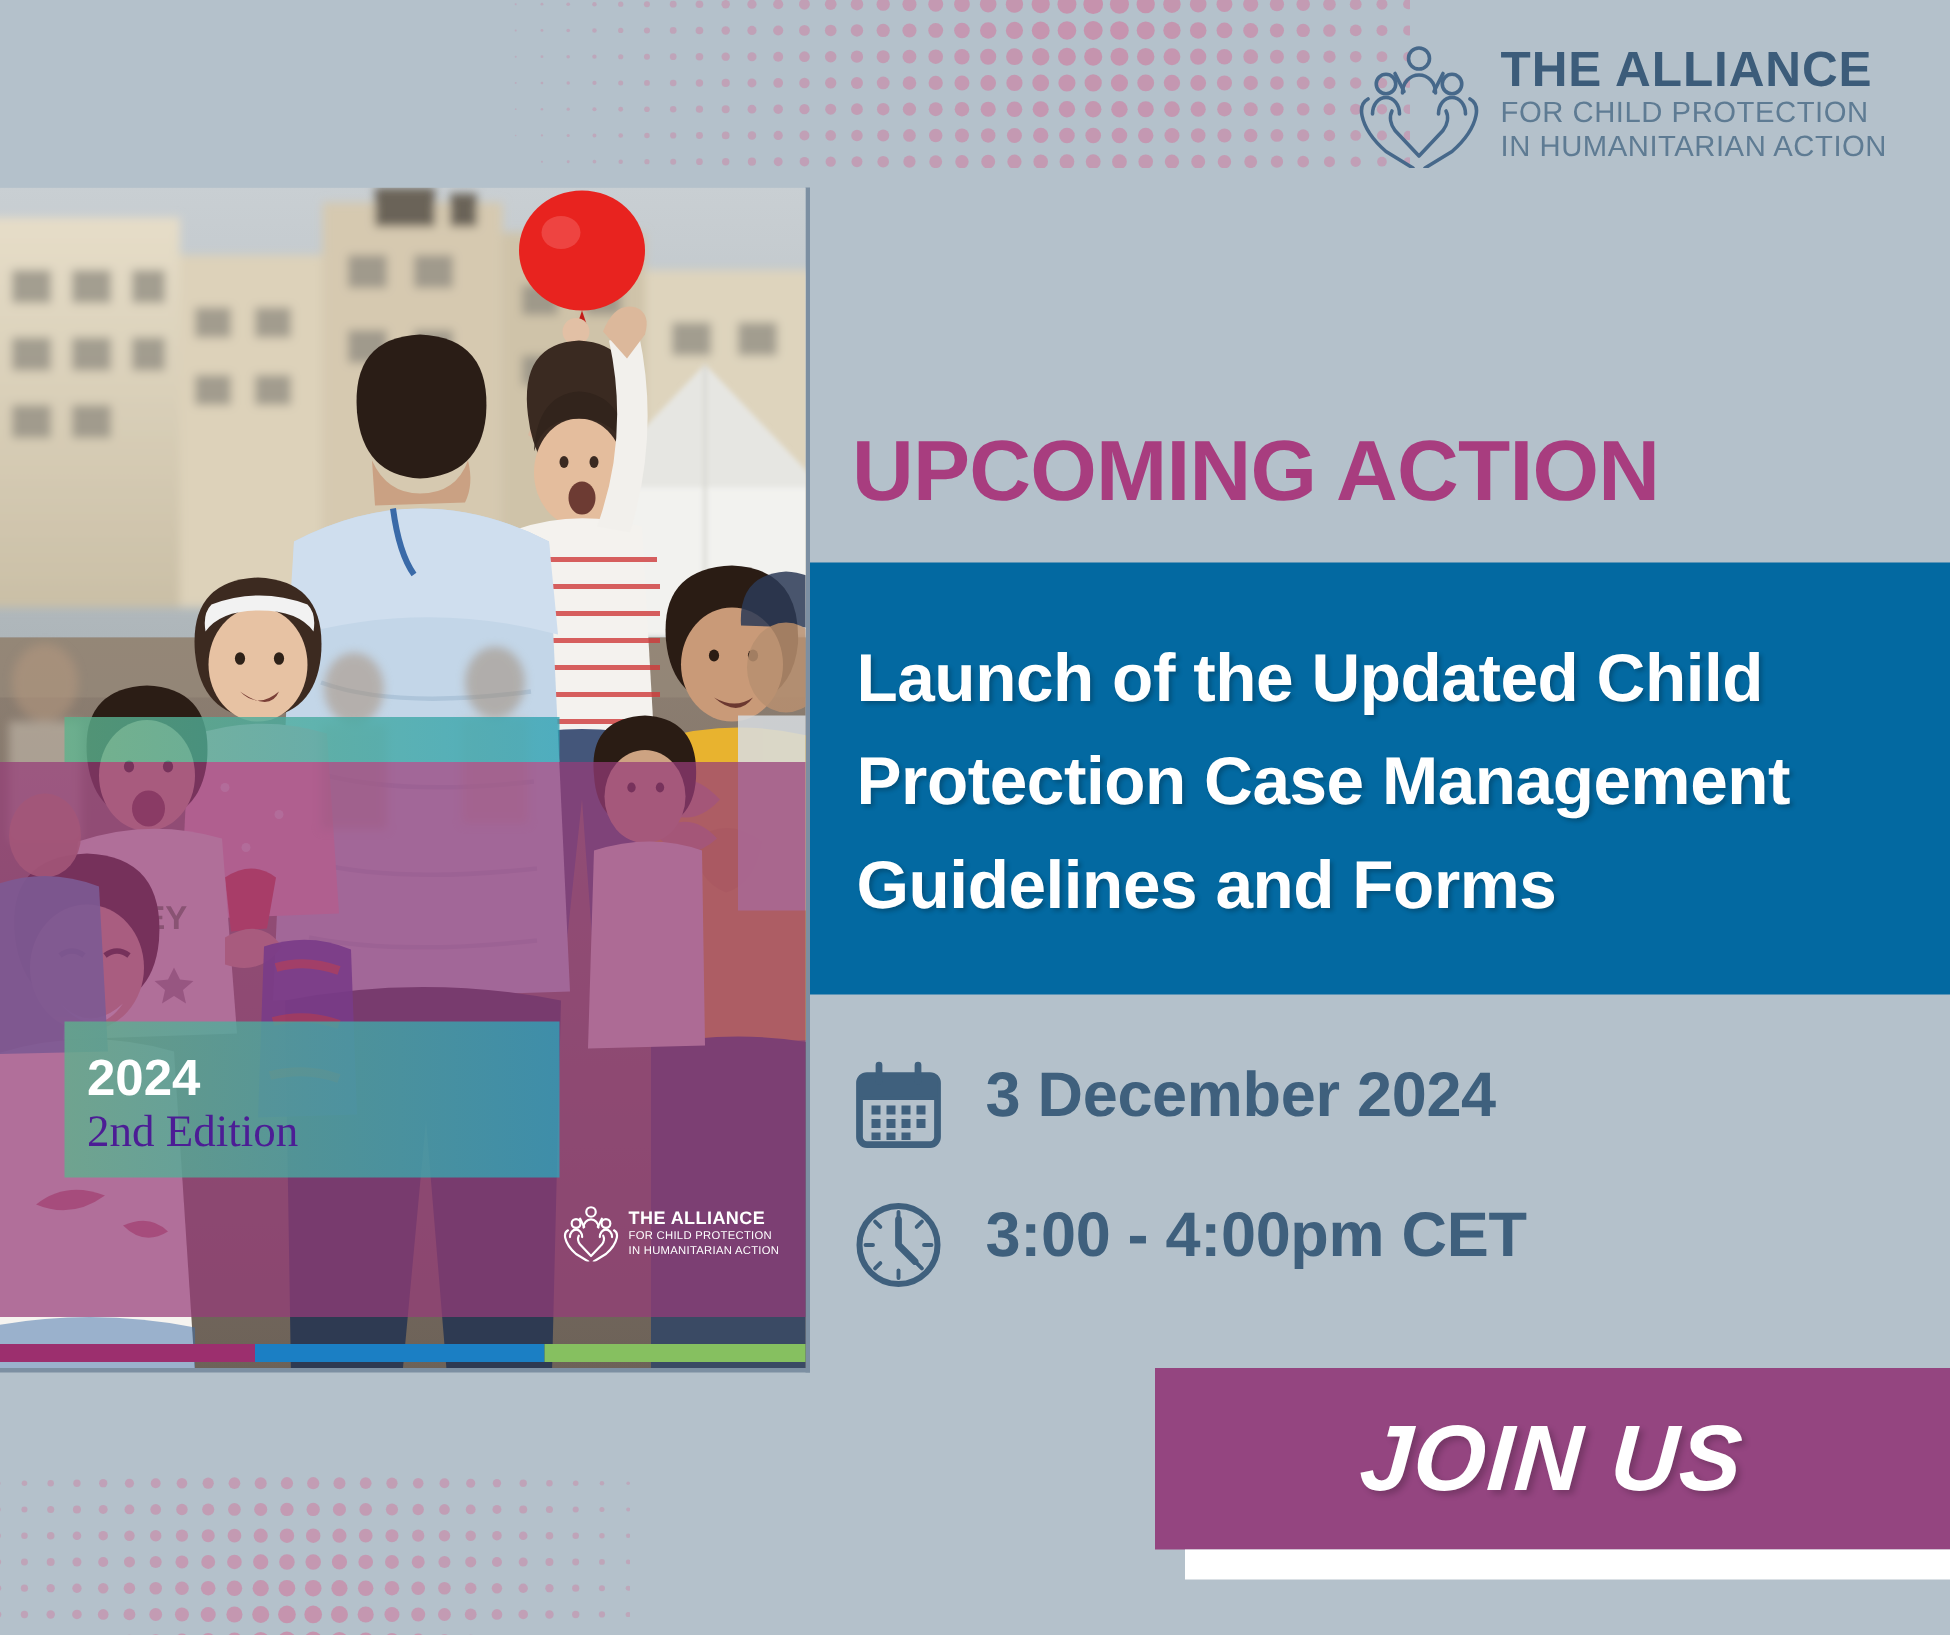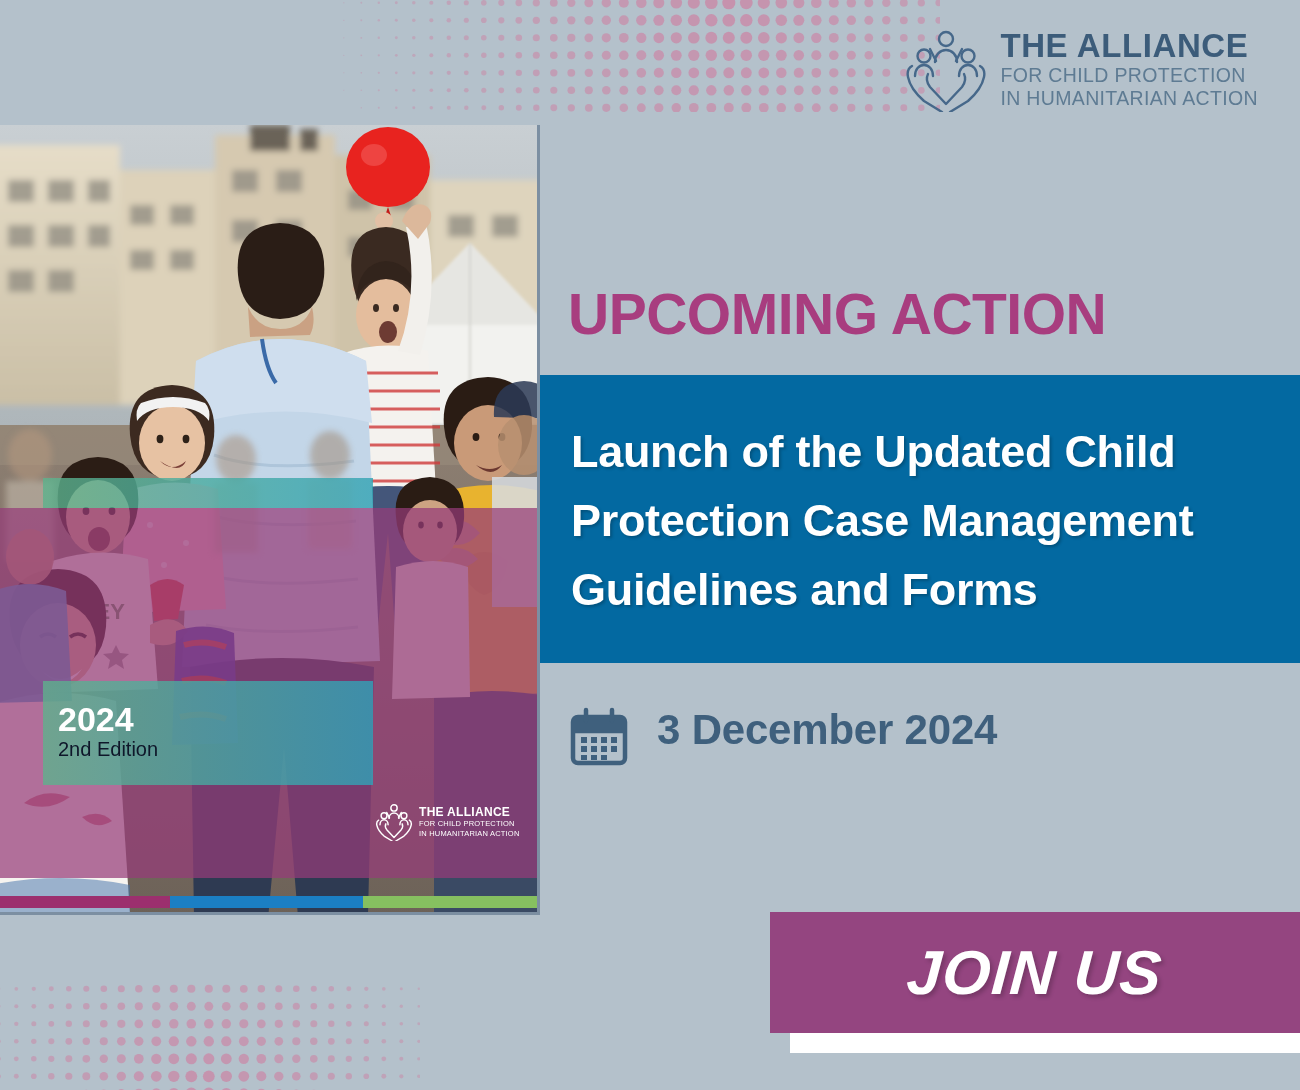--- a/index.html
+++ b/index.html
@@ -107,23 +107,24 @@
     left: 58px;
     top: 222px;
     color: #ffffff;
     font-size: 34px;
     font-weight: bold;
   }
   .cover-edition {
     position: absolute;
     left: 58px;
     top: 260px;
-    color: #0f172a;
-    font-size: 20px;
+    color: #4c1d95;
+    font-size: 30px;
     font-weight: normal;
+    font-family: Liberation Serif, serif;
   }
   .cover-logo {
     position: absolute;
     left: 375px;
     top: 325px;
     width: 150px;
     display: flex;
     align-items: center;
     gap: 6px;
   }
@@ -995,20 +996,39 @@
               <rect x="43" y="40" width="6" height="6"></rect>
             <rect x="13" y="49" width="6" height="5"></rect>
               <rect x="23" y="49" width="6" height="5"></rect>
             <rect x="33" y="49" width="6" height="5"></rect>
           </g>
         </svg>
       </div>
       <div class="meta-label">3 December 2024</div>
     </div>
 
+    <div class="meta-row">
+      <div class="meta-icon">
+        <svg viewBox="0 0 62 62" fill="none">
+          <circle cx="31" cy="31" r="26" stroke="#3f607d" stroke-width="4"></circle>
+          <g stroke="#3f607d" stroke-width="2.6" stroke-linecap="round">
+            <path d="M31 9 v5"></path>
+              <path d="M31 48 v5"></path>
+            <path d="M9 31 h5"></path>
+              <path d="M48 31 h5"></path>
+            <path d="M15.4 15.4 l3.5 3.5"></path>
+              <path d="M43.1 43.1 l3.5 3.5"></path>
+            <path d="M46.6 15.4 l-3.5 3.5"></path>
+              <path d="M18.9 43.1 l-3.5 3.5"></path>
+          </g>
+          <path d="M31 14 v17 l11 11" stroke="#3f607d" stroke-width="4.5" stroke-linecap="round" stroke-linejoin="round"></path>
+        </svg>
+      </div>
+      <div class="meta-label">3:00 - 4:00pm CET</div>
+    </div>
   </div>
 
   <div class="cta-button">
     <span class="cta-label">JOIN US</span>
   </div>
   <div class="cta-underbar"></div>
 
 </div>
 
 </body></html>

